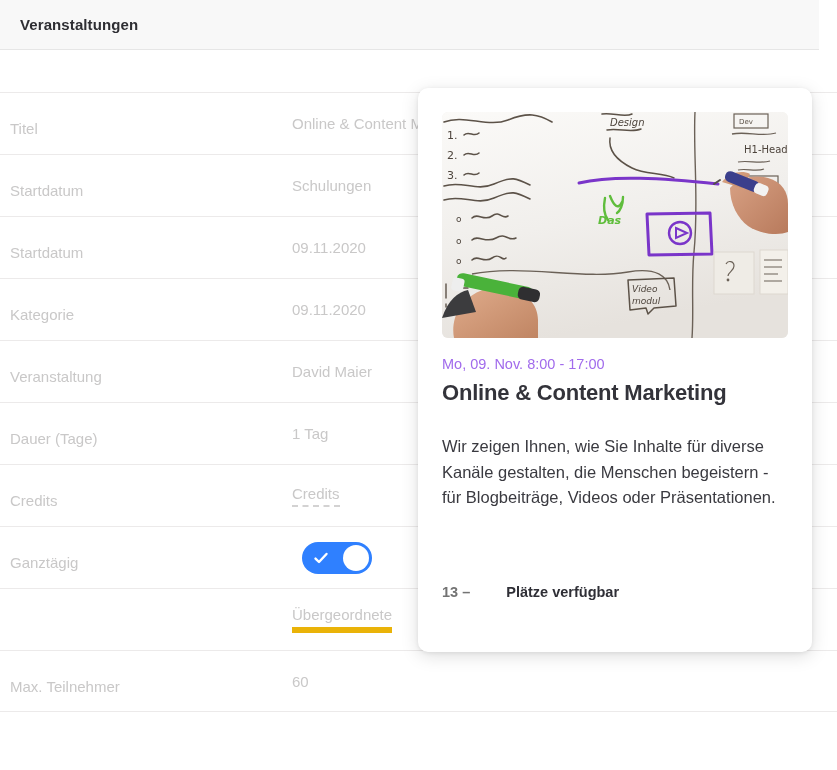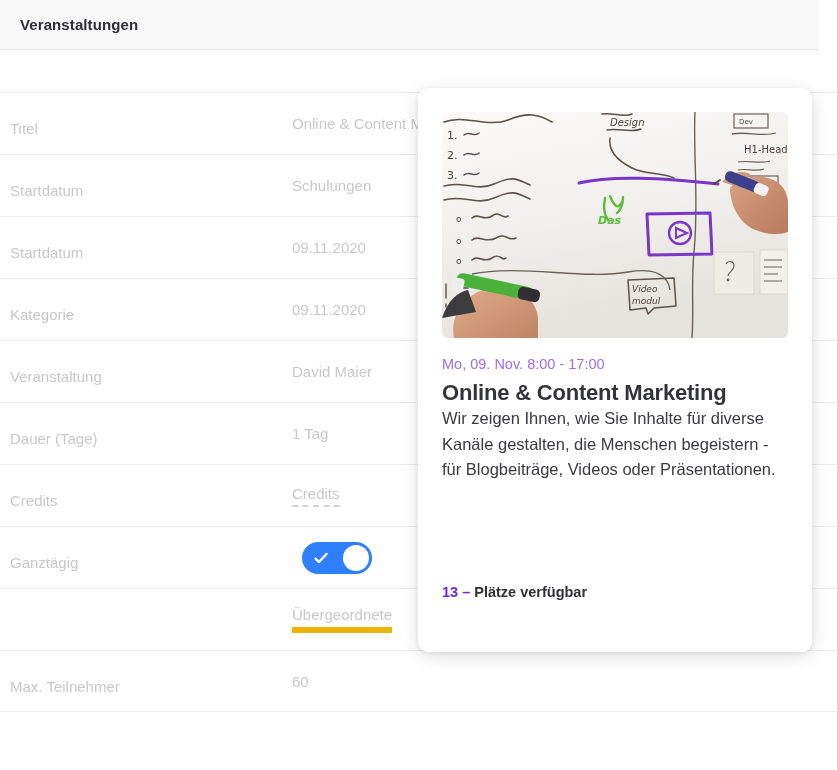--- a/index.html
+++ b/index.html
@@ -138,45 +138,46 @@
     font-weight: normal;
   }
   .card-title {
     margin-top: 8px;
     font-size: 22px;
     font-weight: bold;
     color: #33333a;
     letter-spacing: -0.2px;
   }
   .card-desc {
-    margin-top: 0;
+    margin-top: 28px;
     font-size: 16.5px;
     line-height: 1.55;
     color: #3a3a40;
   }
   .card-footer {
     position: absolute;
     left: 24px;
     right: 24px;
     bottom: 52px;
     display: flex;
     align-items: baseline;
     justify-content: space-between;
   }
   .seats {
     font-size: 14.5px;
     color: #33333a;
     font-weight: bold;
   }
   .seats .seat-count {
-    color: #6d28d9;
+    color: #737373;
   }
   .seats .seat-label {
     font-weight: bold;
     color: #2f2f36;
+    margin-left: 32px;
   }
   .price {
     font-size: 27px;
     font-weight: bold;
     color: #33333a;
     letter-spacing: -0.5px;
   }
 </style>
 </head>
 <body>

